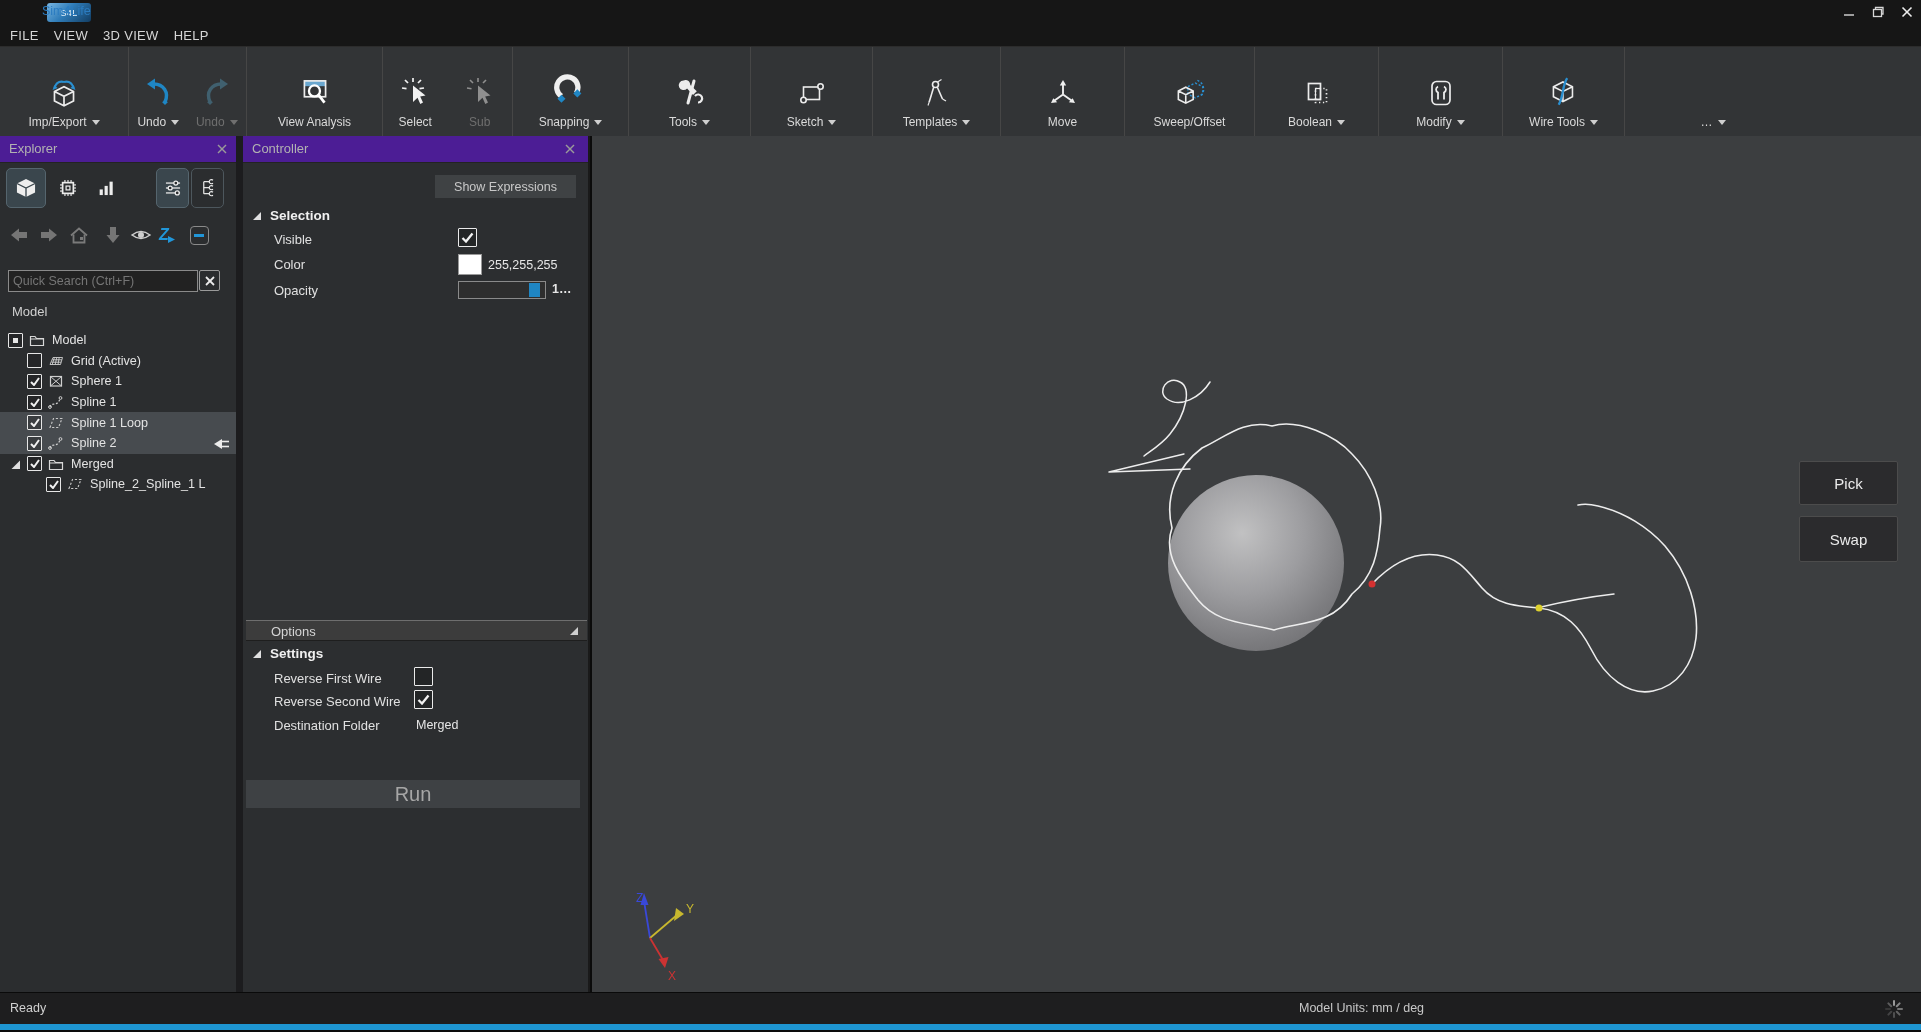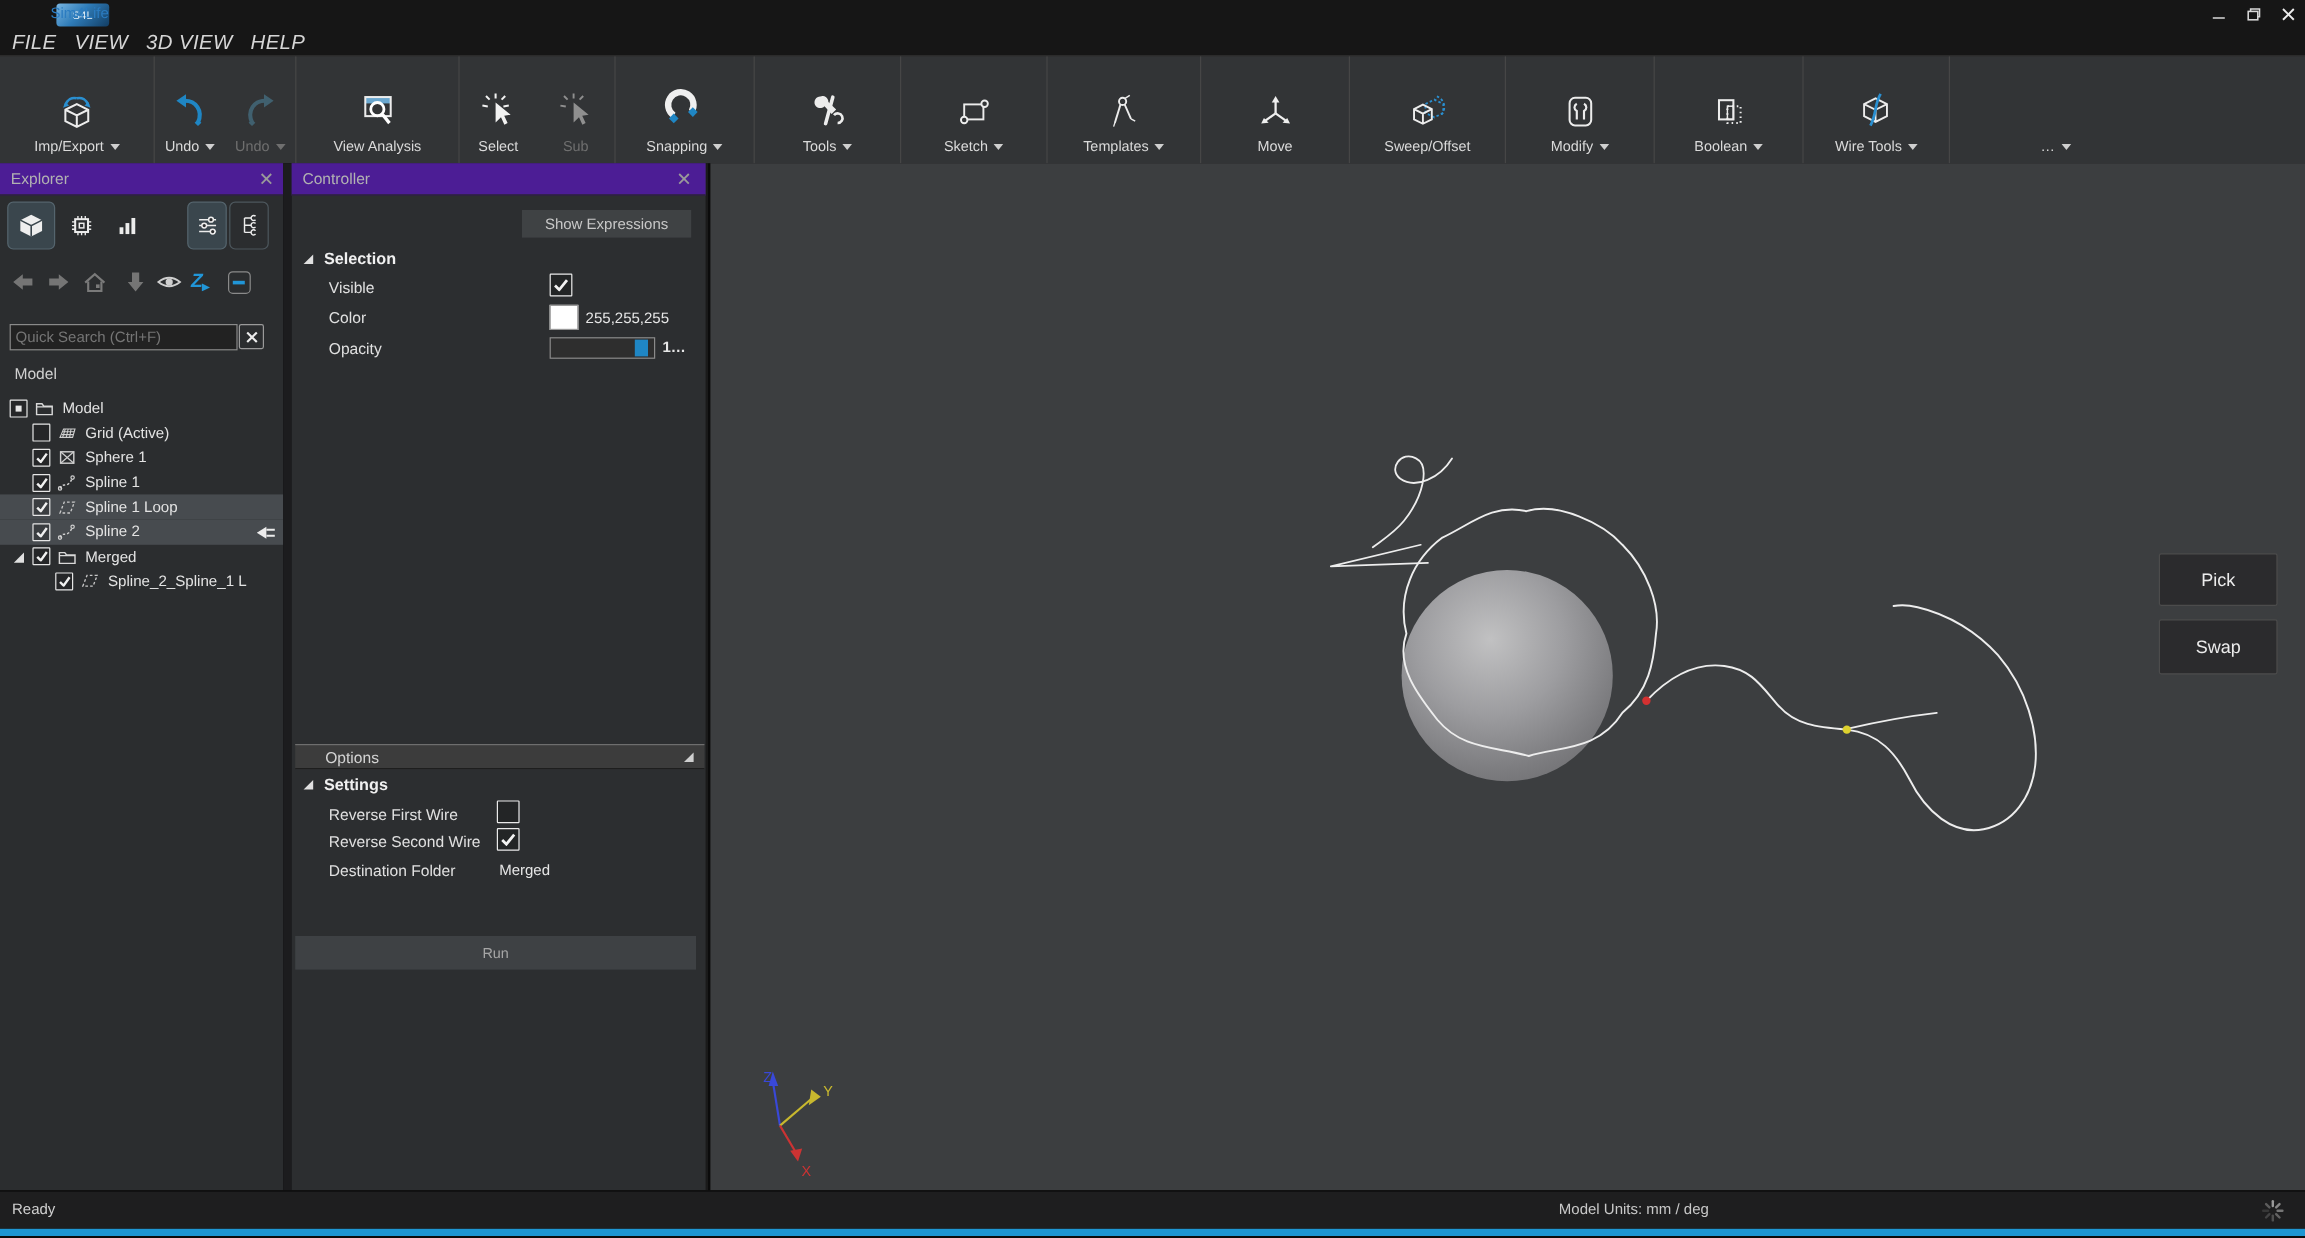--- a/index.html
+++ b/index.html
@@ -9,21 +9,21 @@
   .titlebar{position:absolute;left:0;top:0;width:1921px;height:25px;background:#161616;}
   .logo{position:absolute;left:3px;top:3px;width:44px;height:19px;border-radius:3px;
         background:linear-gradient(135deg,#79b6e2 0%,#2f7cb8 45%,#123d63 100%);
         display:flex;align-items:center;justify-content:center;font-size:9px;font-weight:normal;color:#eaf4fb;letter-spacing:.3px;margin-left:44px;}
   .apptitle{position:absolute;left:42px;top:4px;font-size:12.5px;color:#2b7cc1;}
   .winbtns{position:absolute;right:0;top:0;height:23px;display:flex;}
   .winbtn{width:29px;height:23px;display:flex;align-items:center;justify-content:center;}
 
   
   .menubar{position:absolute;left:0;top:25px;width:1921px;height:21px;background:#161616;display:flex;align-items:center;gap:15px;padding-left:10px;box-sizing:border-box;}
-  .menuitem{font-size:17px;color:#d6d6d6;letter-spacing:.3px;font-style:italic;}
+  .menuitem{font-size:13px;color:#d6d6d6;letter-spacing:.3px;}
 
   
   .toolbar{position:absolute;left:0;top:46px;width:1921px;height:90px;background:#323436;display:flex;border-top:1px solid #2c2c2c;box-sizing:border-box;}
   .tgroup{display:flex;position:relative;box-sizing:border-box;}
   .tgroup.sep{border-left:1px solid #464646;}
   .tbtn{flex:1;display:flex;flex-direction:column;align-items:center;justify-content:flex-end;padding-bottom:7px;gap:5px;box-sizing:border-box;}
   .ticonbox{height:46px;display:flex;align-items:flex-end;justify-content:center;}
   .tlabelrow{display:flex;align-items:center;gap:5px;height:14px;}
   .tlabel{font-size:12px;color:#dadada;white-space:nowrap;}
   .caret{width:0;height:0;border-left:4.5px solid transparent;border-right:4.5px solid transparent;border-top:5px solid #cfcfcf;}
@@ -67,21 +67,21 @@
   .grouphdr{position:absolute;display:flex;align-items:center;gap:8px;}
   .grouphdr .gtitle{font-weight:bold;font-size:13.5px;color:#f0f0f0;}
   .rowlabel{position:absolute;left:31px;font-size:13px;color:#e0e0e0;}
   .ccb{position:absolute;width:17px;height:17px;border:1.7px solid #eaeaea;border-radius:1px;display:flex;align-items:center;justify-content:center;background:rgba(15,15,15,.3);box-sizing:content-box;}
   .swatch{position:absolute;left:215px;top:118px;width:24px;height:21px;border:1px solid #999;box-sizing:border-box;}
   .cvalue{position:absolute;font-size:12.5px;color:#e6e6e6;}
   .slider{position:absolute;left:215px;top:145px;width:88px;height:18px;border:1px solid #8a8a8a;background:#2e2e2e;box-sizing:border-box;}
   .sliderhandle{position:absolute;left:70px;top:1px;width:11px;height:14px;background:#1f86c4;}
   .optbar{position:absolute;left:3px;top:484px;width:341px;height:21px;background:#3c3c3c;border-top:1px solid #6e6e6e;border-bottom:1px solid #1e1e1e;box-sizing:border-box;}
   .optbar .otitle{position:absolute;left:25px;top:3px;font-size:13px;color:#d4d4d4;}
-  .runbtn{position:absolute;left:3px;top:644px;width:334px;height:28px;background:#3e4144;color:#a6a6a6;font-size:12px;display:flex;align-items:center;justify-content:center;}
+  .runbtn{position:absolute;left:3px;top:644px;width:334px;height:28px;background:#3e4144;color:#a6a6a6;font-size:20px;display:flex;align-items:center;justify-content:center;}
 
   
   .vpbtn{position:absolute;width:99px;background:#2b2b2d;border:1px solid #4c4c4c;border-radius:2px;color:#ececec;font-size:15px;display:flex;align-items:center;justify-content:center;box-sizing:border-box;}
   .pick{left:1207px;top:325px;height:44px;}
   .swap{left:1207px;top:380px;height:46px;}
 
   
   .statusbar{position:absolute;left:0;top:992px;width:1921px;height:32px;background:#1e1e1f;border-top:1px solid #0a0a0a;box-sizing:border-box;}
   .status-left{position:absolute;left:10px;top:8px;font-size:12.5px;color:#d0d0d0;}
   .status-units{position:absolute;left:1299px;top:8px;font-size:12.5px;color:#c8c8c8;}
@@ -318,43 +318,43 @@
       <div class="tlabelrow">
           <span class="tlabel">Sweep/Offset</span>
         </div>
     </div>
   </div>
 
   <div class="tgroup sep" style="width:124px">
     <div class="tbtn">
       <div class="ticonbox">
         <svg width="34" height="34" viewBox="0 0 34 34" fill="none">
+          <rect x="8.5" y="7.5" width="12" height="16" stroke="#ececec" stroke-width="1.7"></rect>
+          <rect x="15.5" y="12.5" width="11" height="14" stroke="#ececec" stroke-width="1.7" stroke-dasharray="1.3,2.6"></rect>
+          <rect x="15.5" y="12.5" width="5" height="11" stroke="#ececec" stroke-width="1.2"></rect>
+        </svg>
+      </div>
+      <div class="tlabelrow">
+          <span class="tlabel">Boolean</span>
+          <span class="caret"></span>
+        </div>
+    </div>
+  </div>
+
+  <div class="tgroup sep" style="width:124px">
+    <div class="tbtn">
+      <div class="ticonbox">
+        <svg width="34" height="34" viewBox="0 0 34 34" fill="none">
           <rect x="8" y="5.5" width="18" height="23" rx="4.5" stroke="#ececec" stroke-width="1.7"></rect>
           <path d="M14,10.5 c-2.6,1.5 -2.6,4.5 0,6 l0,7" stroke="#ececec" stroke-width="1.8"></path>
           <path d="M20,10.5 c2.6,1.5 2.6,4.5 0,6 l0,7" stroke="#ececec" stroke-width="1.8"></path>
         </svg>
       </div>
       <div class="tlabelrow">
           <span class="tlabel">Modify</span>
-          <span class="caret"></span>
-        </div>
-    </div>
-  </div>
-
-  <div class="tgroup sep" style="width:124px">
-    <div class="tbtn">
-      <div class="ticonbox">
-        <svg width="34" height="34" viewBox="0 0 34 34" fill="none">
-          <rect x="8.5" y="7.5" width="12" height="16" stroke="#ececec" stroke-width="1.7"></rect>
-          <rect x="15.5" y="12.5" width="11" height="14" stroke="#ececec" stroke-width="1.7" stroke-dasharray="1.3,2.6"></rect>
-          <rect x="15.5" y="12.5" width="5" height="11" stroke="#ececec" stroke-width="1.2"></rect>
-        </svg>
-      </div>
-      <div class="tlabelrow">
-          <span class="tlabel">Boolean</span>
           <span class="caret"></span>
         </div>
     </div>
   </div>
 
   <div class="tgroup sep" style="width:122px">
     <div class="tbtn">
       <div class="ticonbox">
         <svg width="36" height="36" viewBox="0 0 34 34" fill="none">
           <path d="M7,12 L16,7.5 L25,12 L25,21.5 L16,26 L7,21.5 Z M7,12 L16,16.5 L25,12 M16,16.5 L16,26" stroke="#ececec" stroke-width="1.5"></path>

